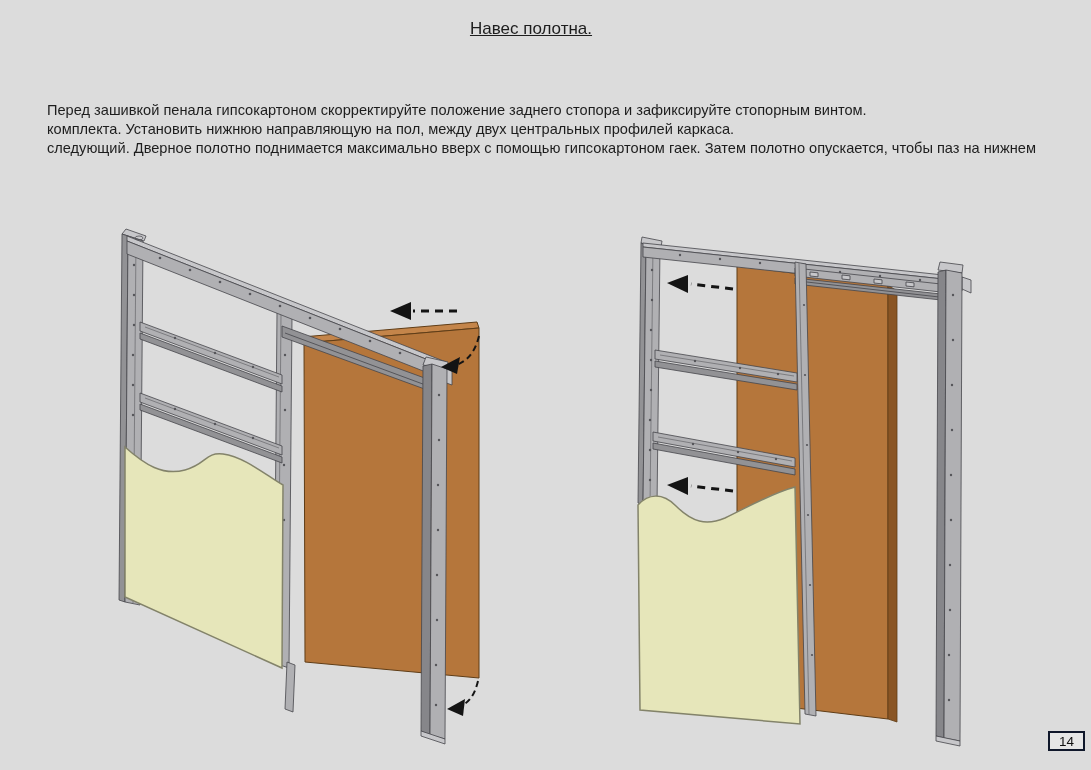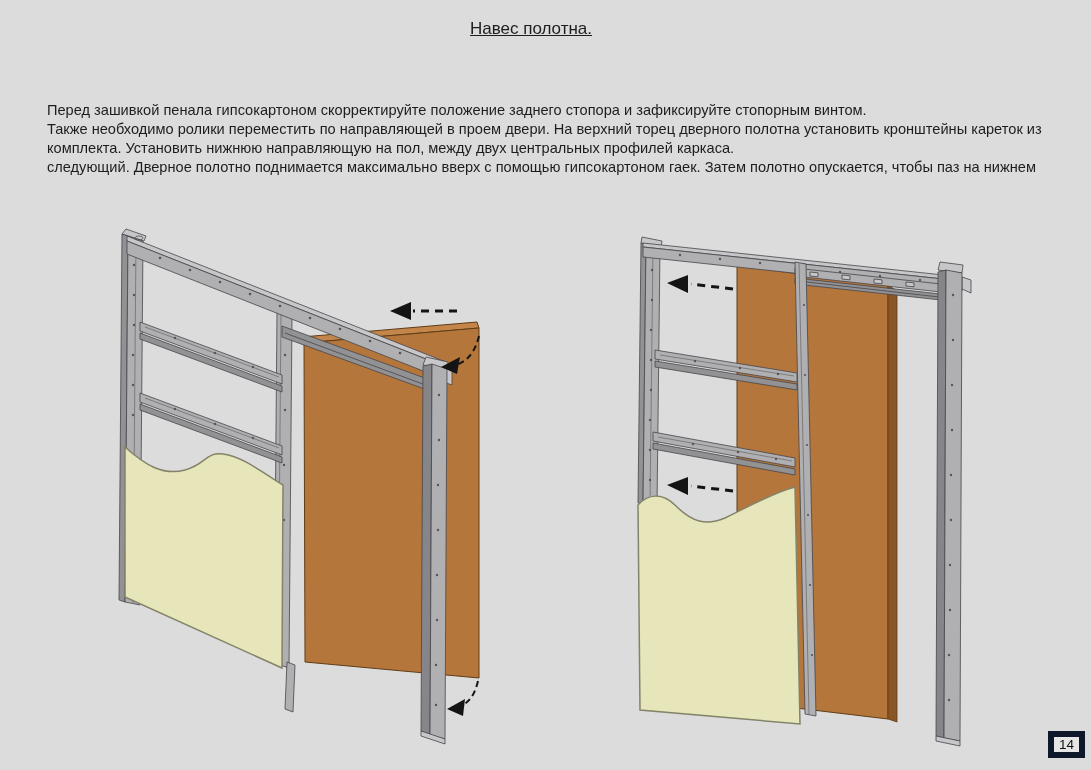--- a/index.html
+++ b/index.html
@@ -21,22 +21,22 @@
   }
   .body-text{
     position:absolute;left:47px;top:72px;width:1020px;
     font-size:14.6px;line-height:19px;margin-top:29px;
   }
   .text-line{white-space:nowrap;}
   .figure{position:absolute;}
   .figure-left{left:105px;top:225px;}
   .figure-right{left:630px;top:235px;}
   .page-number-box{
-    position:absolute;left:1048px;top:731px;width:37px;height:27px;
-    border:6px solid #0f172a;
+    position:absolute;left:1048px;top:731px;width:37px;height:20px;
+    border:2px solid #0f172a;
     background:#e6e6e6;
     box-sizing:border-box;
     display:flex;align-items:center;justify-content:center;
     font-size:13.5px;color:#111;
   }
   
   .metal-front{fill:var(--metal_front,#b0b0b3);stroke:#45454a;stroke-width:0.8;}
   .metal-side{fill:var(--metal_side,#929295);stroke:#45454a;stroke-width:0.8;}
   .metal-light{fill:var(--metal_light,#c7c7ca);stroke:#45454a;stroke-width:0.8;}
   .metal-dark{fill:#86868a;stroke:#45454a;stroke-width:0.8;}
@@ -50,21 +50,20 @@
 </style>
 </head>
 <body>
 
 <div class="page">
 
   <h1 class="title">Навес полотна.</h1>
 
   <div class="body-text">
     <div class="text-line">Перед зашивкой пенала гипсокартоном скорректируйте положение заднего стопора и зафиксируйте стопорным винтом.</div>
-    <div class="text-line">Также необходимо ролики переместить по направляющей в проем двери. На верхний торец дверного полотна установить кронштейны кареток из</div>
     <div class="text-line">комплекта. Установить нижнюю направляющую на пол, между двух центральных профилей каркаса.</div>
     <div class="text-line">следующий. Дверное полотно поднимается максимально вверх с помощью гипсокартоном гаек. Затем полотно опускается, чтобы паз на нижнем</div>
   </div>
 
   <svg class="figure figure-left" width="410" height="530" viewBox="0 0 410 530">
 
     <g>
       <polygon class="door-top" points="197,112 372,97 374,103 199,118"></polygon>
       <polygon class="door-face" points="199,118 374,103 374,453 200,437"></polygon>
     </g>

